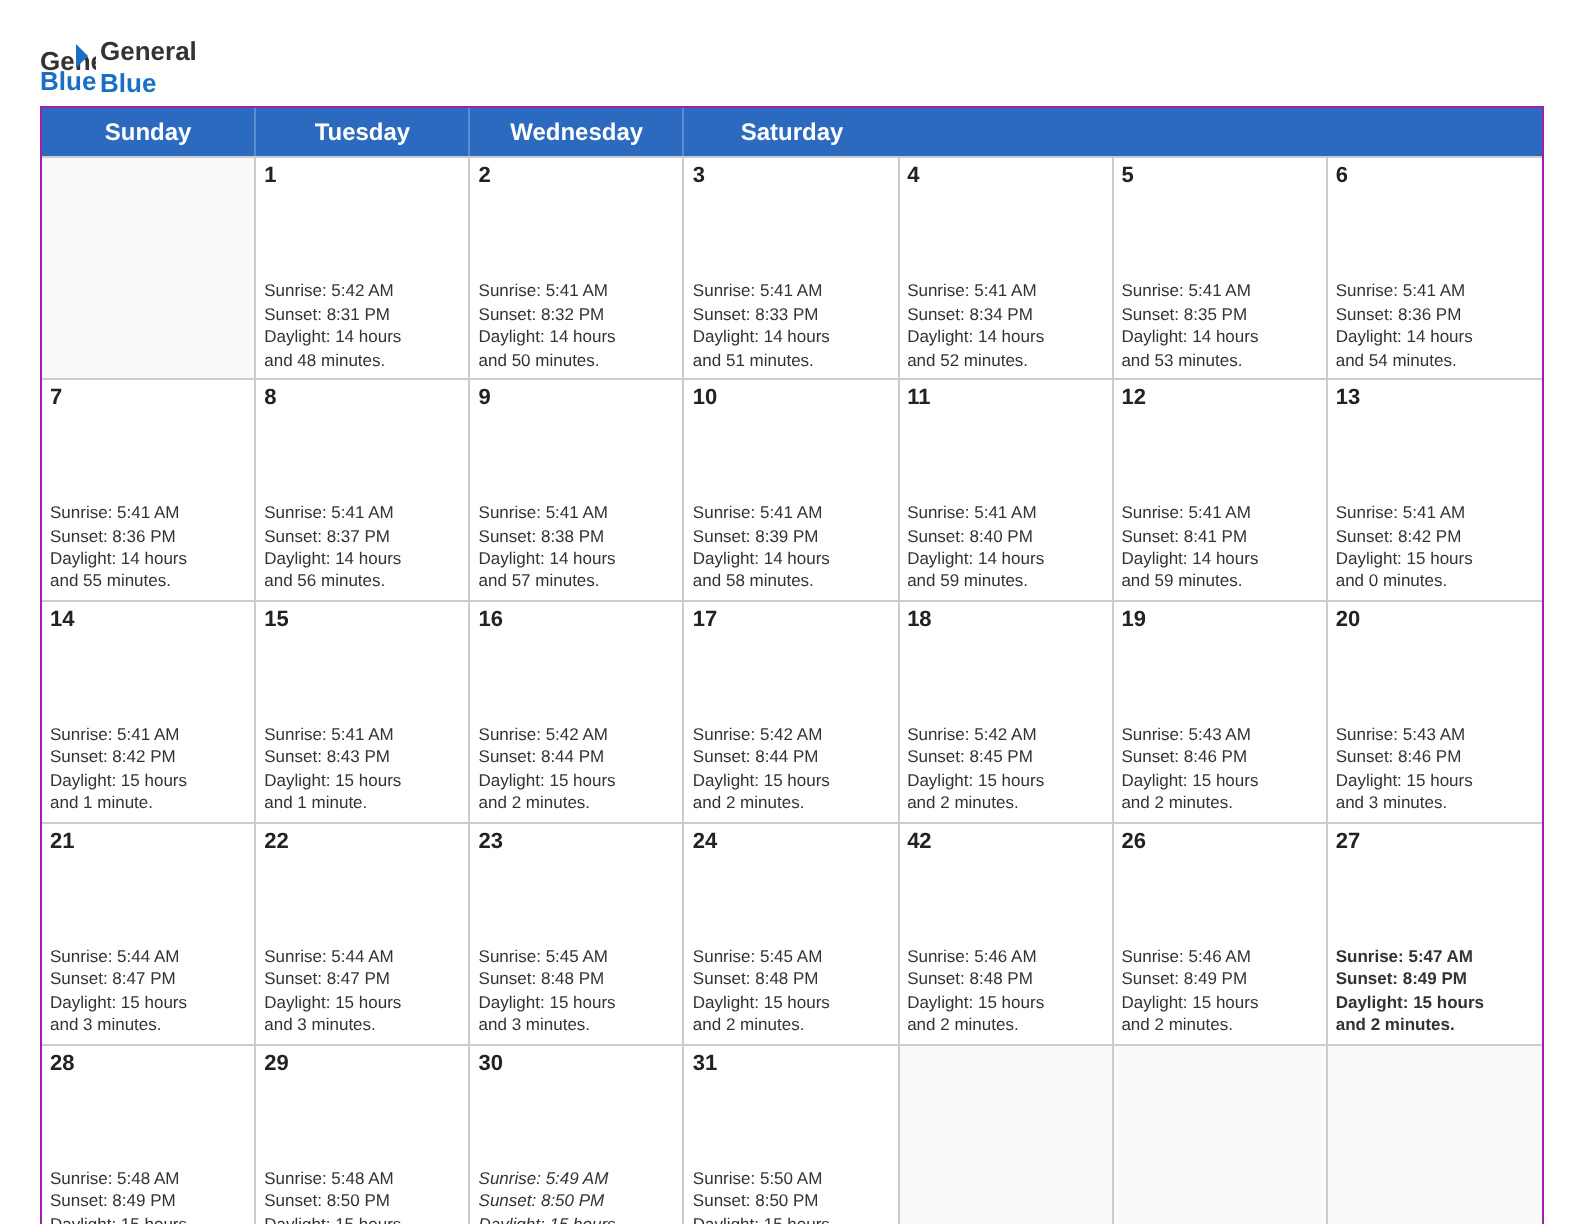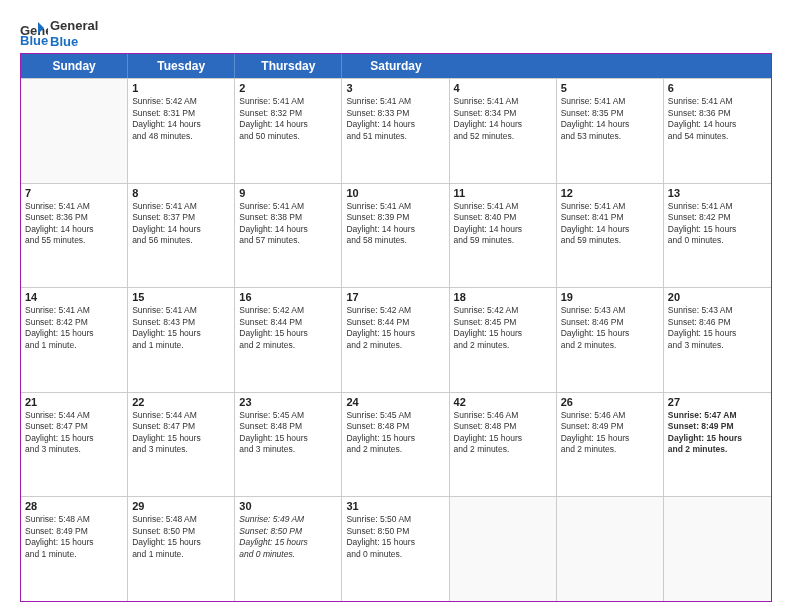--- a/index.html
+++ b/index.html
@@ -101,20 +101,21 @@
     .day-num {
       font-size: 11px;
       font-weight: bold;
       margin-bottom: 2px;
       color: #222;
     }
     .cell-text {
       font-size: 8.5px;
       line-height: 1.35;
       color: #333;
+      margin-top: 44px;
     }
   </style>
 </head>
 <body>
 
 <div class="page">
   <div class="header">
     <div class="logo">
       <svg class="logo-icon" viewBox="0 0 28 24">
         <text x="0" y="13" font-size="13" font-weight="bold" fill="#333">General</text>
@@ -131,21 +132,21 @@
     <div class="title-block">
       <div class="month-title"></div>
       <div class="location"></div>
     </div>
   </div>
 
   <div class="calendar">
     <div class="cal-header-row">
     <div class="cal-header-cell">Sunday</div>
         <div class="cal-header-cell">Tuesday</div>
-        <div class="cal-header-cell">Thursday</div>
+        <div class="cal-header-cell">Wednesday</div>
         <div class="cal-header-cell">Saturday</div>
       </div>
     <div class="cal-body">
     <div class="cal-row">
           <div class="cal-cell empty"></div>
           <div class="cal-cell">
             <div class="day-num">1</div>
             <div class="cell-text" style="white-space: pre-line;">Sunrise: 5:42 AM
 Sunset: 8:31 PM
 Daylight: 14 hours

